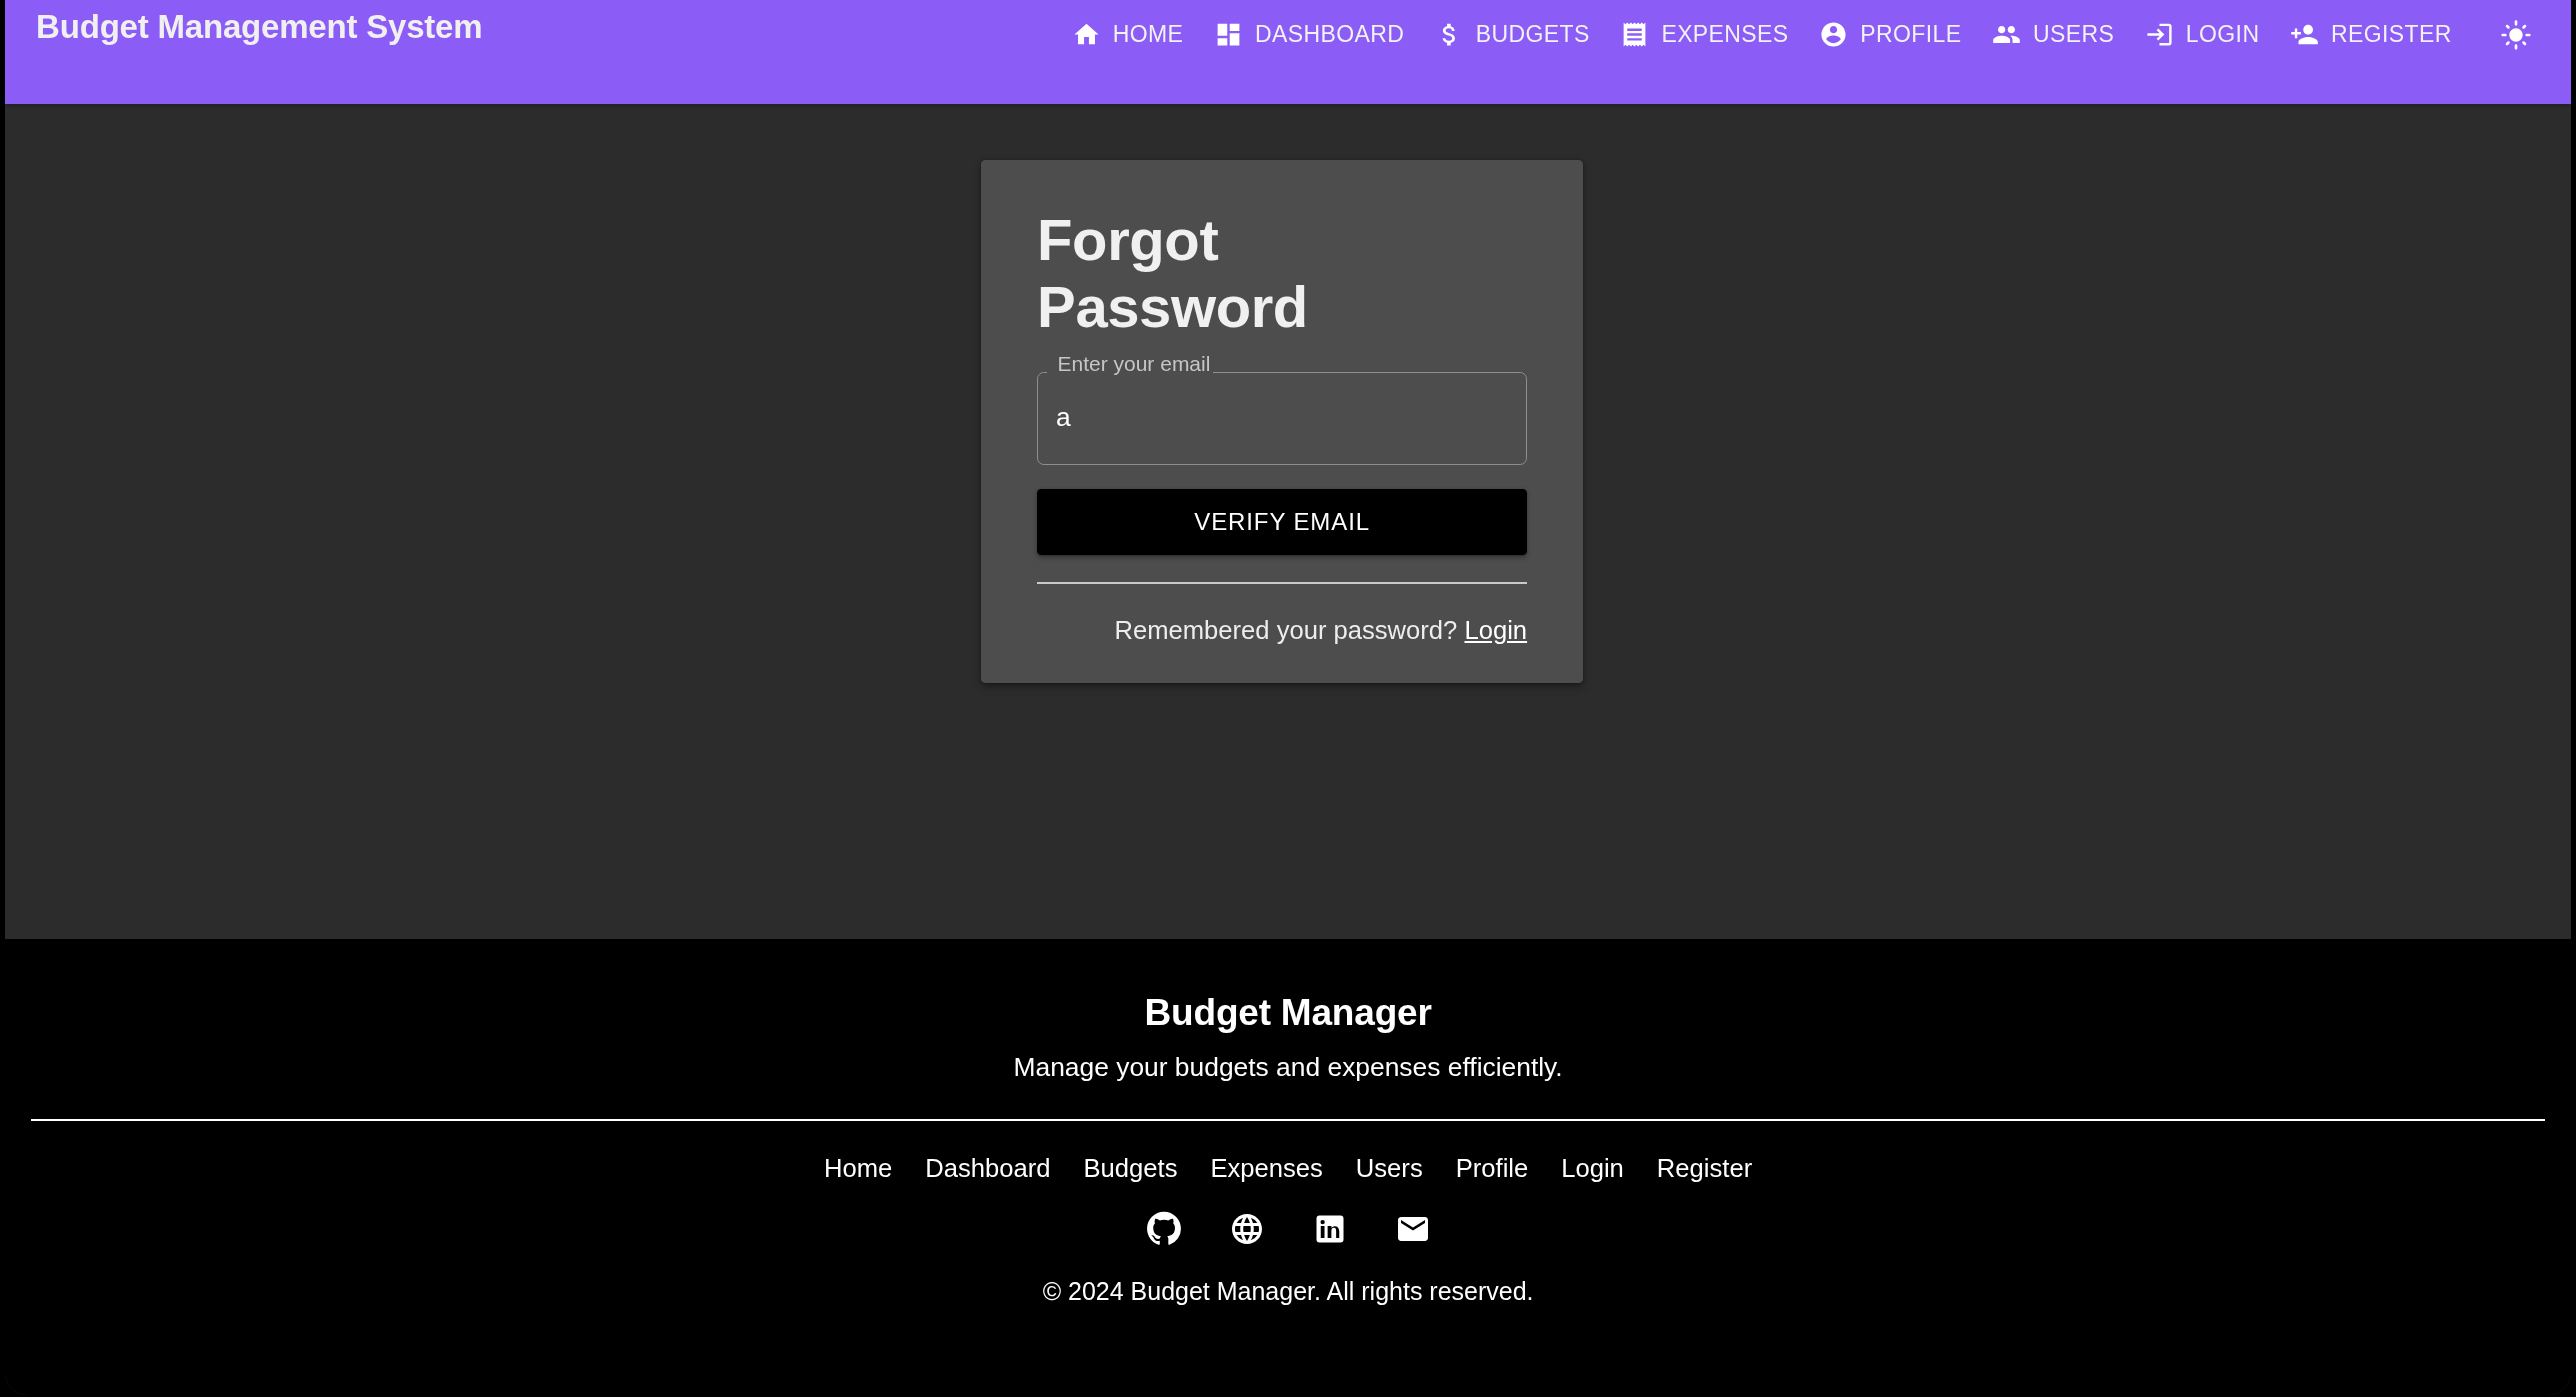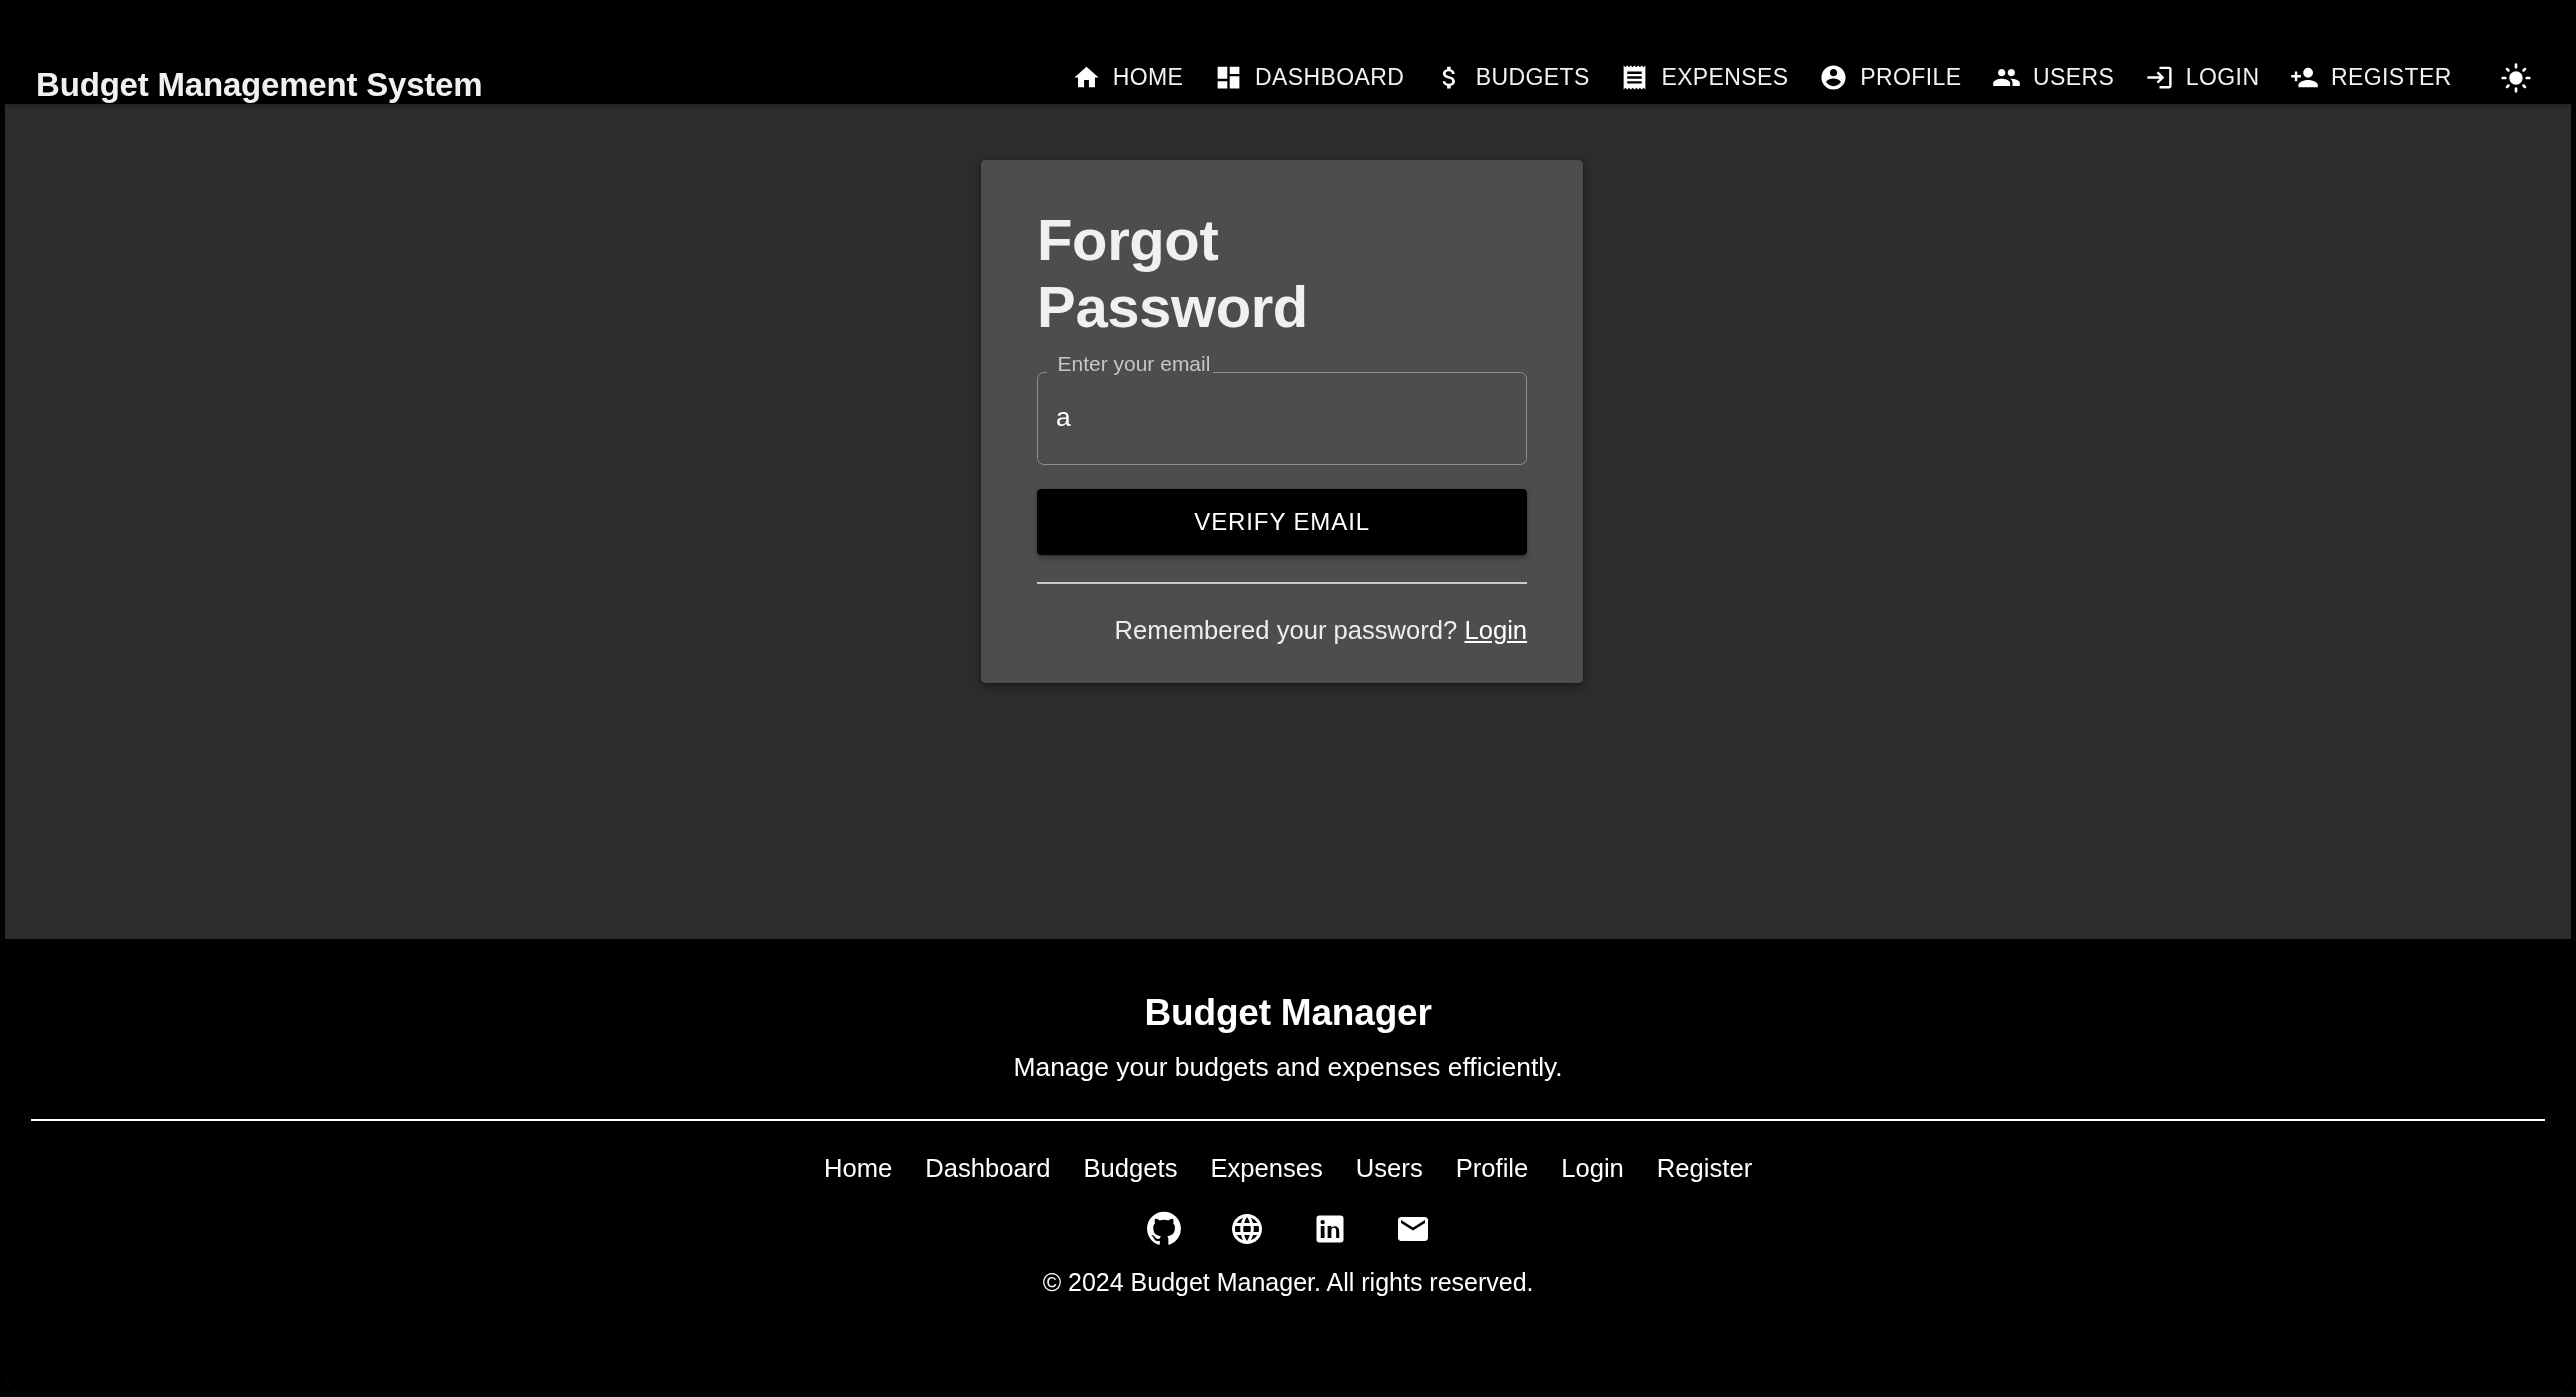--- a/index.html
+++ b/index.html
@@ -32,24 +32,24 @@
     border-bottom-right-radius: 22px;
     overflow: hidden;
     display: flex;
     flex-direction: column;
   }
 
   
   .navbar {
     flex: 0 0 auto;
     height: 104px;
-    background: #000000;
-    display: flex;
-    align-items: flex-end;
-    padding: 0 29px 0 31px;
+    background: #8b5cf6;
+    display: flex;
+    align-items: flex-start;
+    padding: 8px 29px 0 31px;
     box-shadow: 0 1.7px 4.3px rgba(0,0,0,0.30);
     position: relative;
     z-index: 5;
   }
 
   .brand {
     font-size: 33px;
     font-weight: bold;
     color: #f0f0f0;
     letter-spacing: -0.2px;
@@ -256,21 +256,21 @@
     align-items: center;
   }
   .social-row .sico {
     width: 39px; height: 39px;
     display: flex; align-items: center; justify-content: center;
     cursor: pointer;
   }
   .social-row .sico svg { width: 36px; height: 36px; fill: #ffffff; display: block; }
 
   .copyright {
-    margin-top: 19px;
+    margin-top: 28px;
     font-size: 25px;
     text-align: right;
   }
 </style>
 </head>
 <body>
 
 <div id="viewport">
   <div id="window">
 

